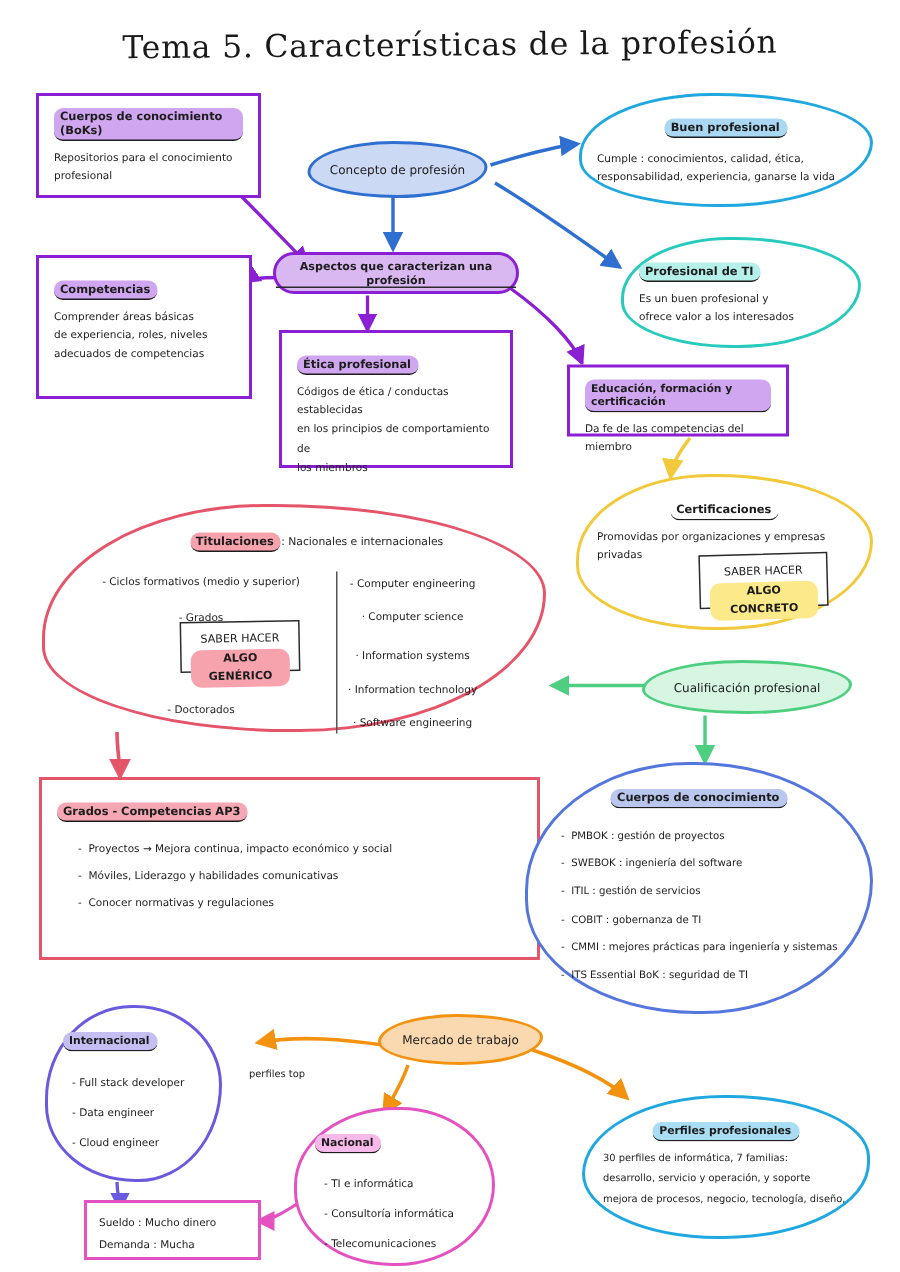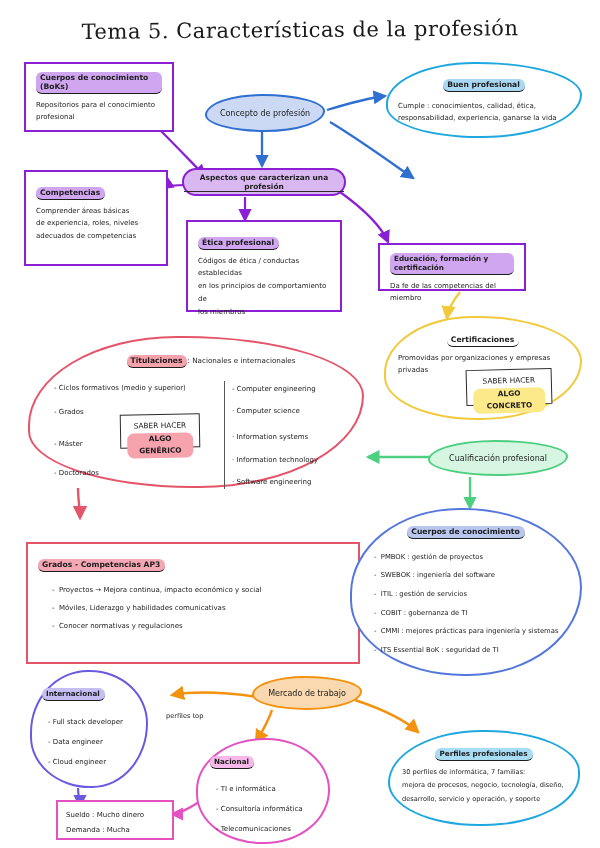--- a/index.html
+++ b/index.html
@@ -64,21 +64,21 @@
   .saber{
     position:absolute;border:1.8px solid #2b2b2b;background:#fff;box-sizing:border-box;
     padding:5px 6px;font-size:7.4px;line-height:1.7;color:#1c1c1c;text-align:center;
   }
   .saber .l2{display:inline-block;padding:0 4px;border-radius:7px;font-weight:bold;}
   .hi-yellow{background:#fce98a;}
   .hi-red{background:#f7a3ae;}
 
   .caption{position:absolute;font-size:6.6px;color:#1c1c1c;}
 
-  .two-col{display:flex;gap:10px;}
+  .two-col{display:flex;gap:10px;text-align:center;}
   .two-col .col{flex:0 0 auto;}
   .bracket{
     border-left:1.6px solid #555;padding-left:7px;
   }
 </style>
 </head>
 <body>
 
 <div class="canvas">
 
@@ -177,20 +177,27 @@
 
   <div class="node box c-purple inner-pad" style="left:24px;top:170px;width:144px;height:96px;">
     <span class="hdr">Competencias</span>
     <div class="txt">
       <span class="ln">Comprender áreas básicas</span>
       <span class="ln">de experiencia, roles, niveles</span>
       <span class="ln">adecuados de competencias</span>
     </div>
   </div>
 
+  <div class="blob tl inner-pad" style="left:414px;top:158px;width:160px;height:74px;">
+    <span class="hdr" style="background:#b6f0ea;">Profesional de TI</span>
+    <div class="txt">
+      <span class="ln">Es un buen profesional y</span>
+      <span class="ln">ofrece valor a los interesados</span>
+    </div>
+  </div>
 
   <div class="node box c-purple inner-pad" style="left:186px;top:220px;width:156px;height:92px;">
     <span class="hdr">Ética profesional</span>
     <div class="txt">
       <span class="ln">Códigos de ética / conductas establecidas</span>
       <span class="ln">en los principios de comportamiento de</span>
       <span class="ln">los miembros</span>
     </div>
   </div>
 
@@ -237,21 +244,21 @@
   </div>
   <div class="saber" style="left:120px;top:414px;width:80px;height:34px;transform:rotate(-1deg);">
     <span>SABER HACER</span><br>
     <span class="l2 hi-red">ALGO GENÉRICO</span>
   </div>
 
   <div class="ellipse-node ell-green" style="left:428px;top:440px;width:140px;height:36px;">
     <span>Cualificación profesional</span>
   </div>
 
-  <div class="node box c-red" style="left:26px;top:542px;width:334px;height:122px;padding:8px 10px;">
+  <div class="node box c-red" style="left:26px;top:518px;width:334px;height:122px;padding:8px 10px;">
     <span class="hdr">Grados - Competencias AP3</span>
     <div class="bullets" style="margin-left:14px;margin-top:4px;line-height:2.6;">
       <span class="bi">- &nbsp;<span>Proyectos →  Mejora continua, impacto económico y social</span></span>
       <span class="bi">- &nbsp;<span>Móviles, Liderazgo y habilidades comunicativas</span></span>
       <span class="bi">- &nbsp;<span>Conocer normativas y regulaciones</span></span>
     </div>
   </div>
 
   <div class="blob bl" style="left:350px;top:508px;width:232px;height:168px;padding:9px 12px;box-sizing:border-box;">
     <div style="text-align:center;">
@@ -289,22 +296,22 @@
       <span class="bi">- <span>Telecomunicaciones</span></span>
     </div>
   </div>
 
   <div class="blob cy2" style="left:388px;top:730px;width:192px;height:96px;padding:9px 12px;box-sizing:border-box;">
     <div style="text-align:center;">
       <span class="hdr" style="background:#a9ddf3;font-size:7.2px;">Perfiles profesionales</span>
     </div>
     <div class="txt" style="font-size:6.6px;line-height:2.1;">
       <span class="ln">30 perfiles de informática, 7 familias:</span>
+      <span class="ln">desarrollo, servicio y operación, y soporte</span>
       <span class="ln">mejora de procesos, negocio, tecnología, diseño,</span>
-      <span class="ln">desarrollo, servicio y operación, y soporte</span>
     </div>
   </div>
 
   <div class="node box c-pink" style="left:56px;top:800px;width:118px;height:40px;padding:6px 8px;">
     <div class="txt" style="line-height:2.2;">
       <span class="ln">Sueldo : Mucho dinero</span>
       <span class="ln">Demanda : Mucha</span>
     </div>
   </div>
 

